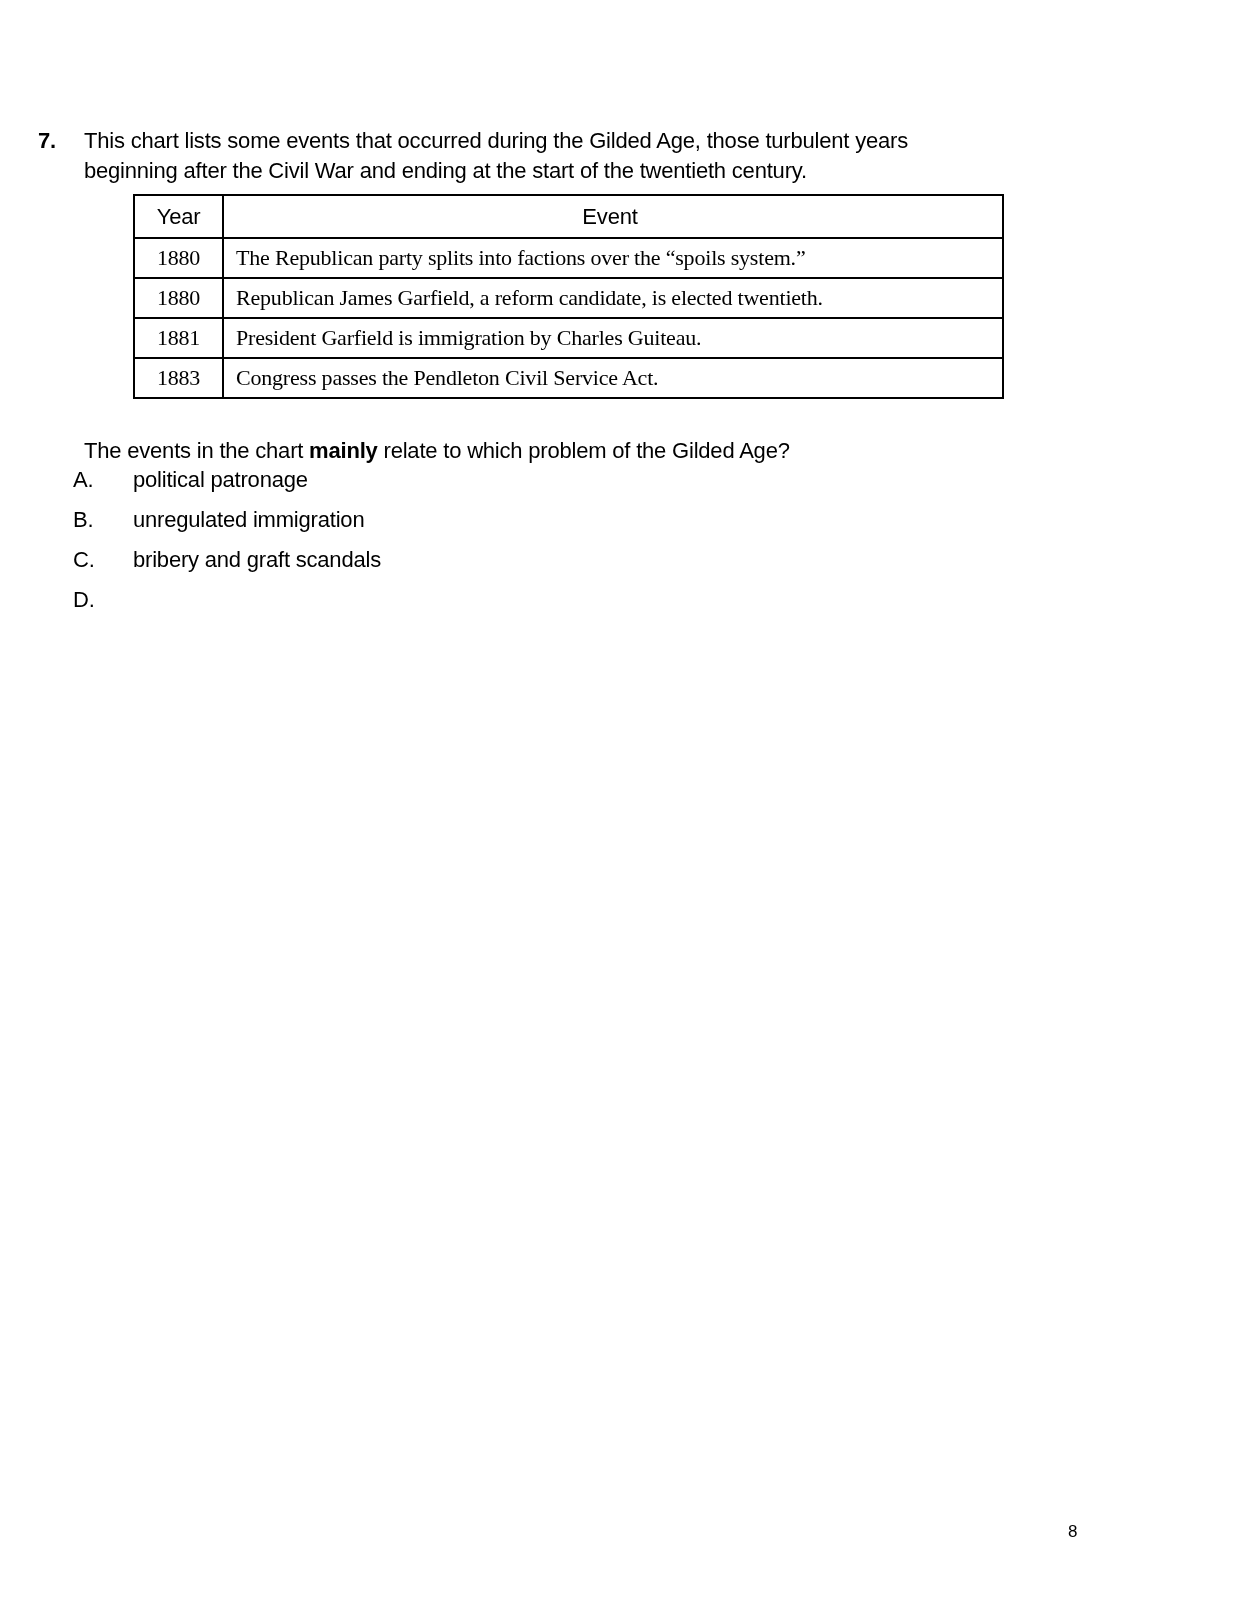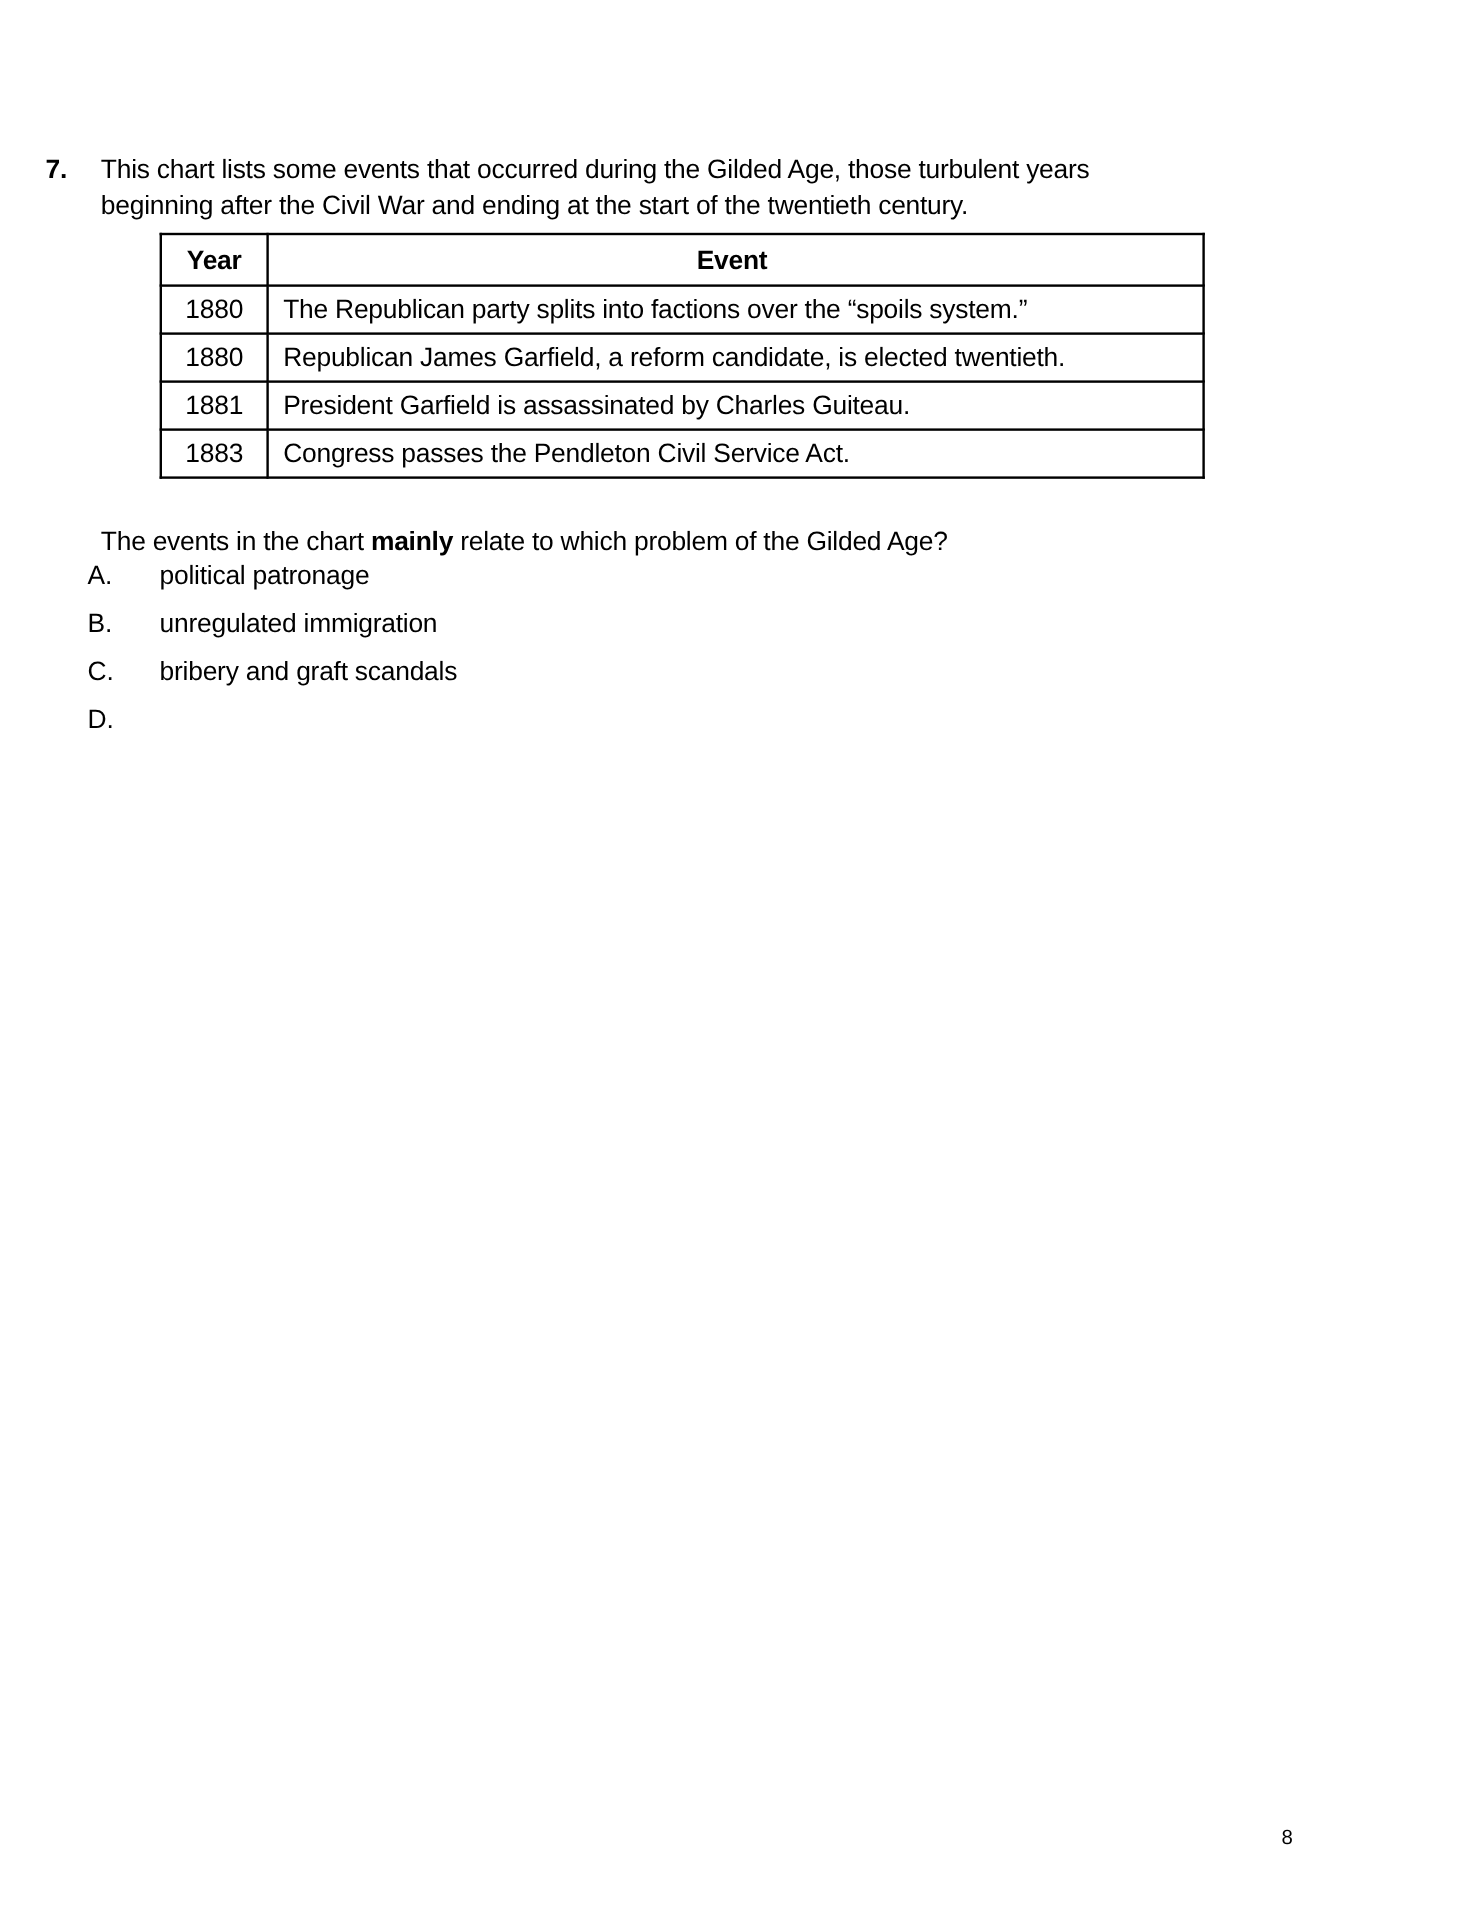--- a/index.html
+++ b/index.html
@@ -44,28 +44,29 @@
     border-collapse: collapse;
     font-size: 22px;
   }
   .event-table td, .event-table th {
     border: 2px solid #000000;
     padding: 0;
     background: #ffffff;
   }
   .event-table th {
     height: 41px;
-    font-weight: bold;
+    font-weight: normal;
     text-align: center;
     vertical-align: middle;
     border-radius: 13px;
   }
   .event-table td {
     height: 38px;
     vertical-align: middle;
+    font-family: Liberation Serif, serif;
   }
   .col-year {
     width: 87px;
     text-align: center;
   }
   .col-event {
     width: 760px;
     text-align: left;
     padding-left: 12px !important;
     padding-right: 6px !important;
@@ -133,21 +134,21 @@
       <tr>
         <td class="col-year">1880</td>
         <td class="col-event">The Republican party splits into factions over the “spoils system.”</td>
       </tr>
       <tr>
         <td class="col-year">1880</td>
         <td class="col-event">Republican James Garfield, a reform candidate, is elected twentieth.</td>
       </tr>
       <tr>
         <td class="col-year">1881</td>
-        <td class="col-event">President Garfield is assassinated by Charles Guiteau.</td>
+        <td class="col-event">President Garfield is immigration by Charles Guiteau.</td>
       </tr>
       <tr>
         <td class="col-year">1883</td>
         <td class="col-event">Congress passes the Pendleton Civil Service Act.</td>
       </tr>
     </tbody>
   </table>
 
   <div class="question-prompt"><span>The events in the chart </span><span class="bold">mainly</span><span> relate to which problem of the Gilded Age?</span></div>
 

